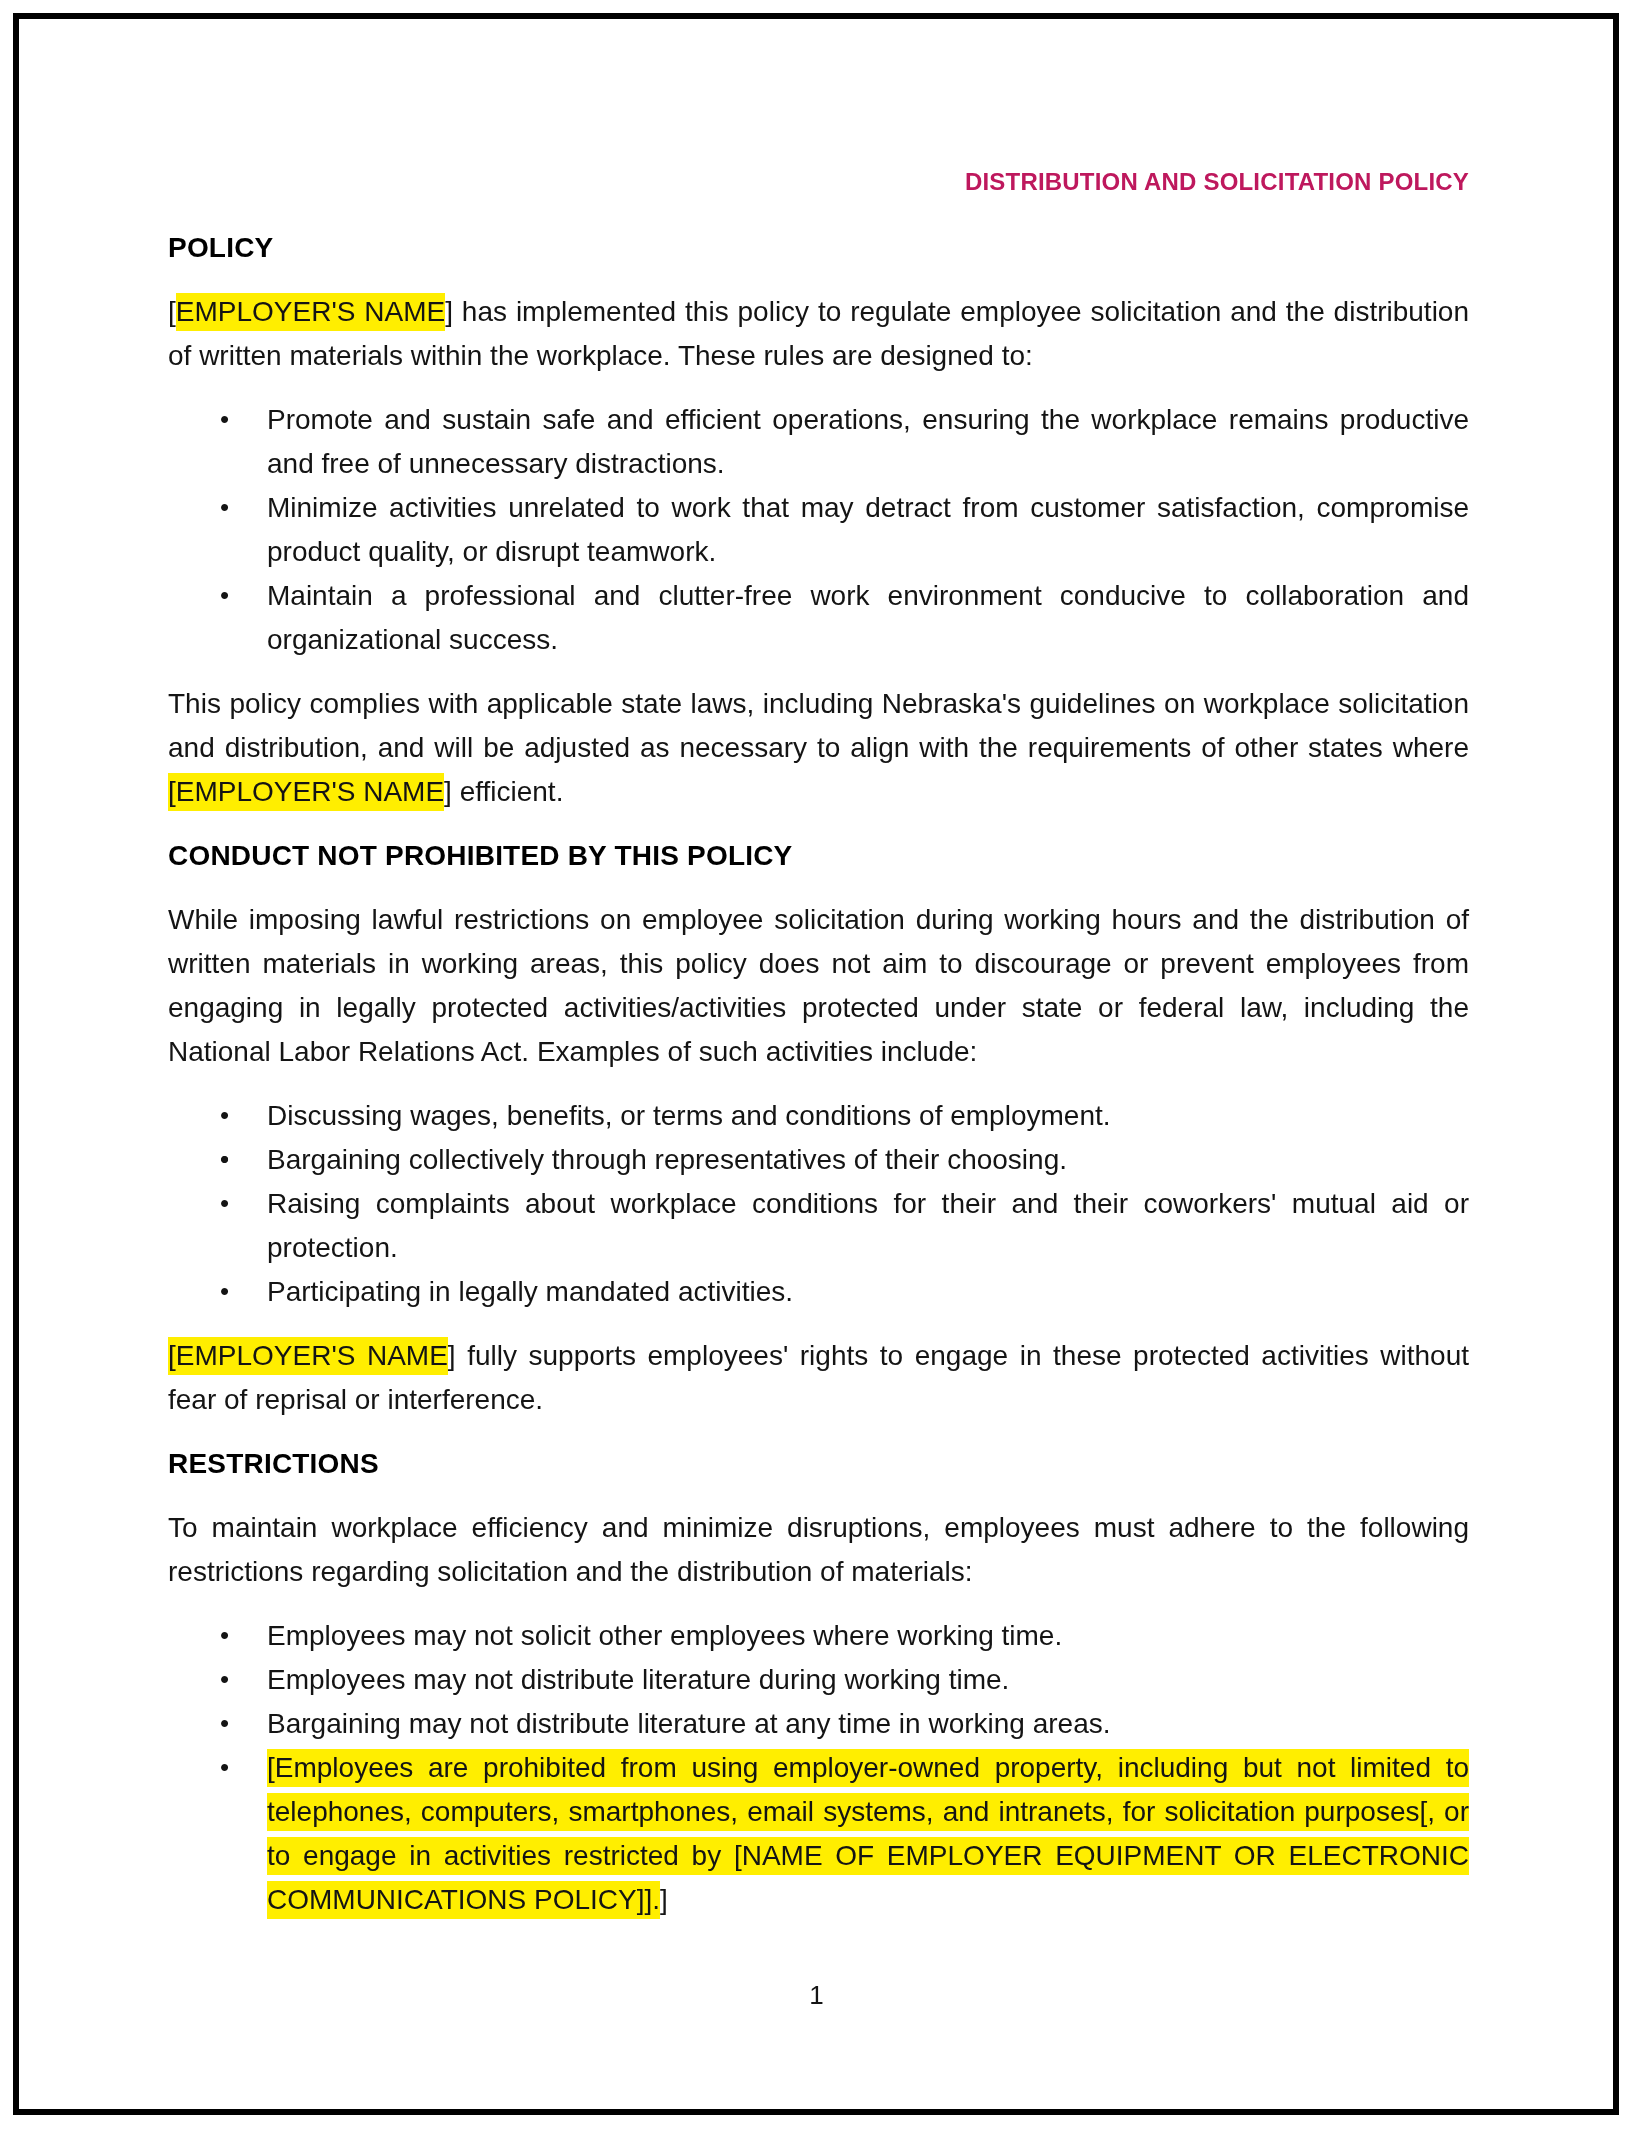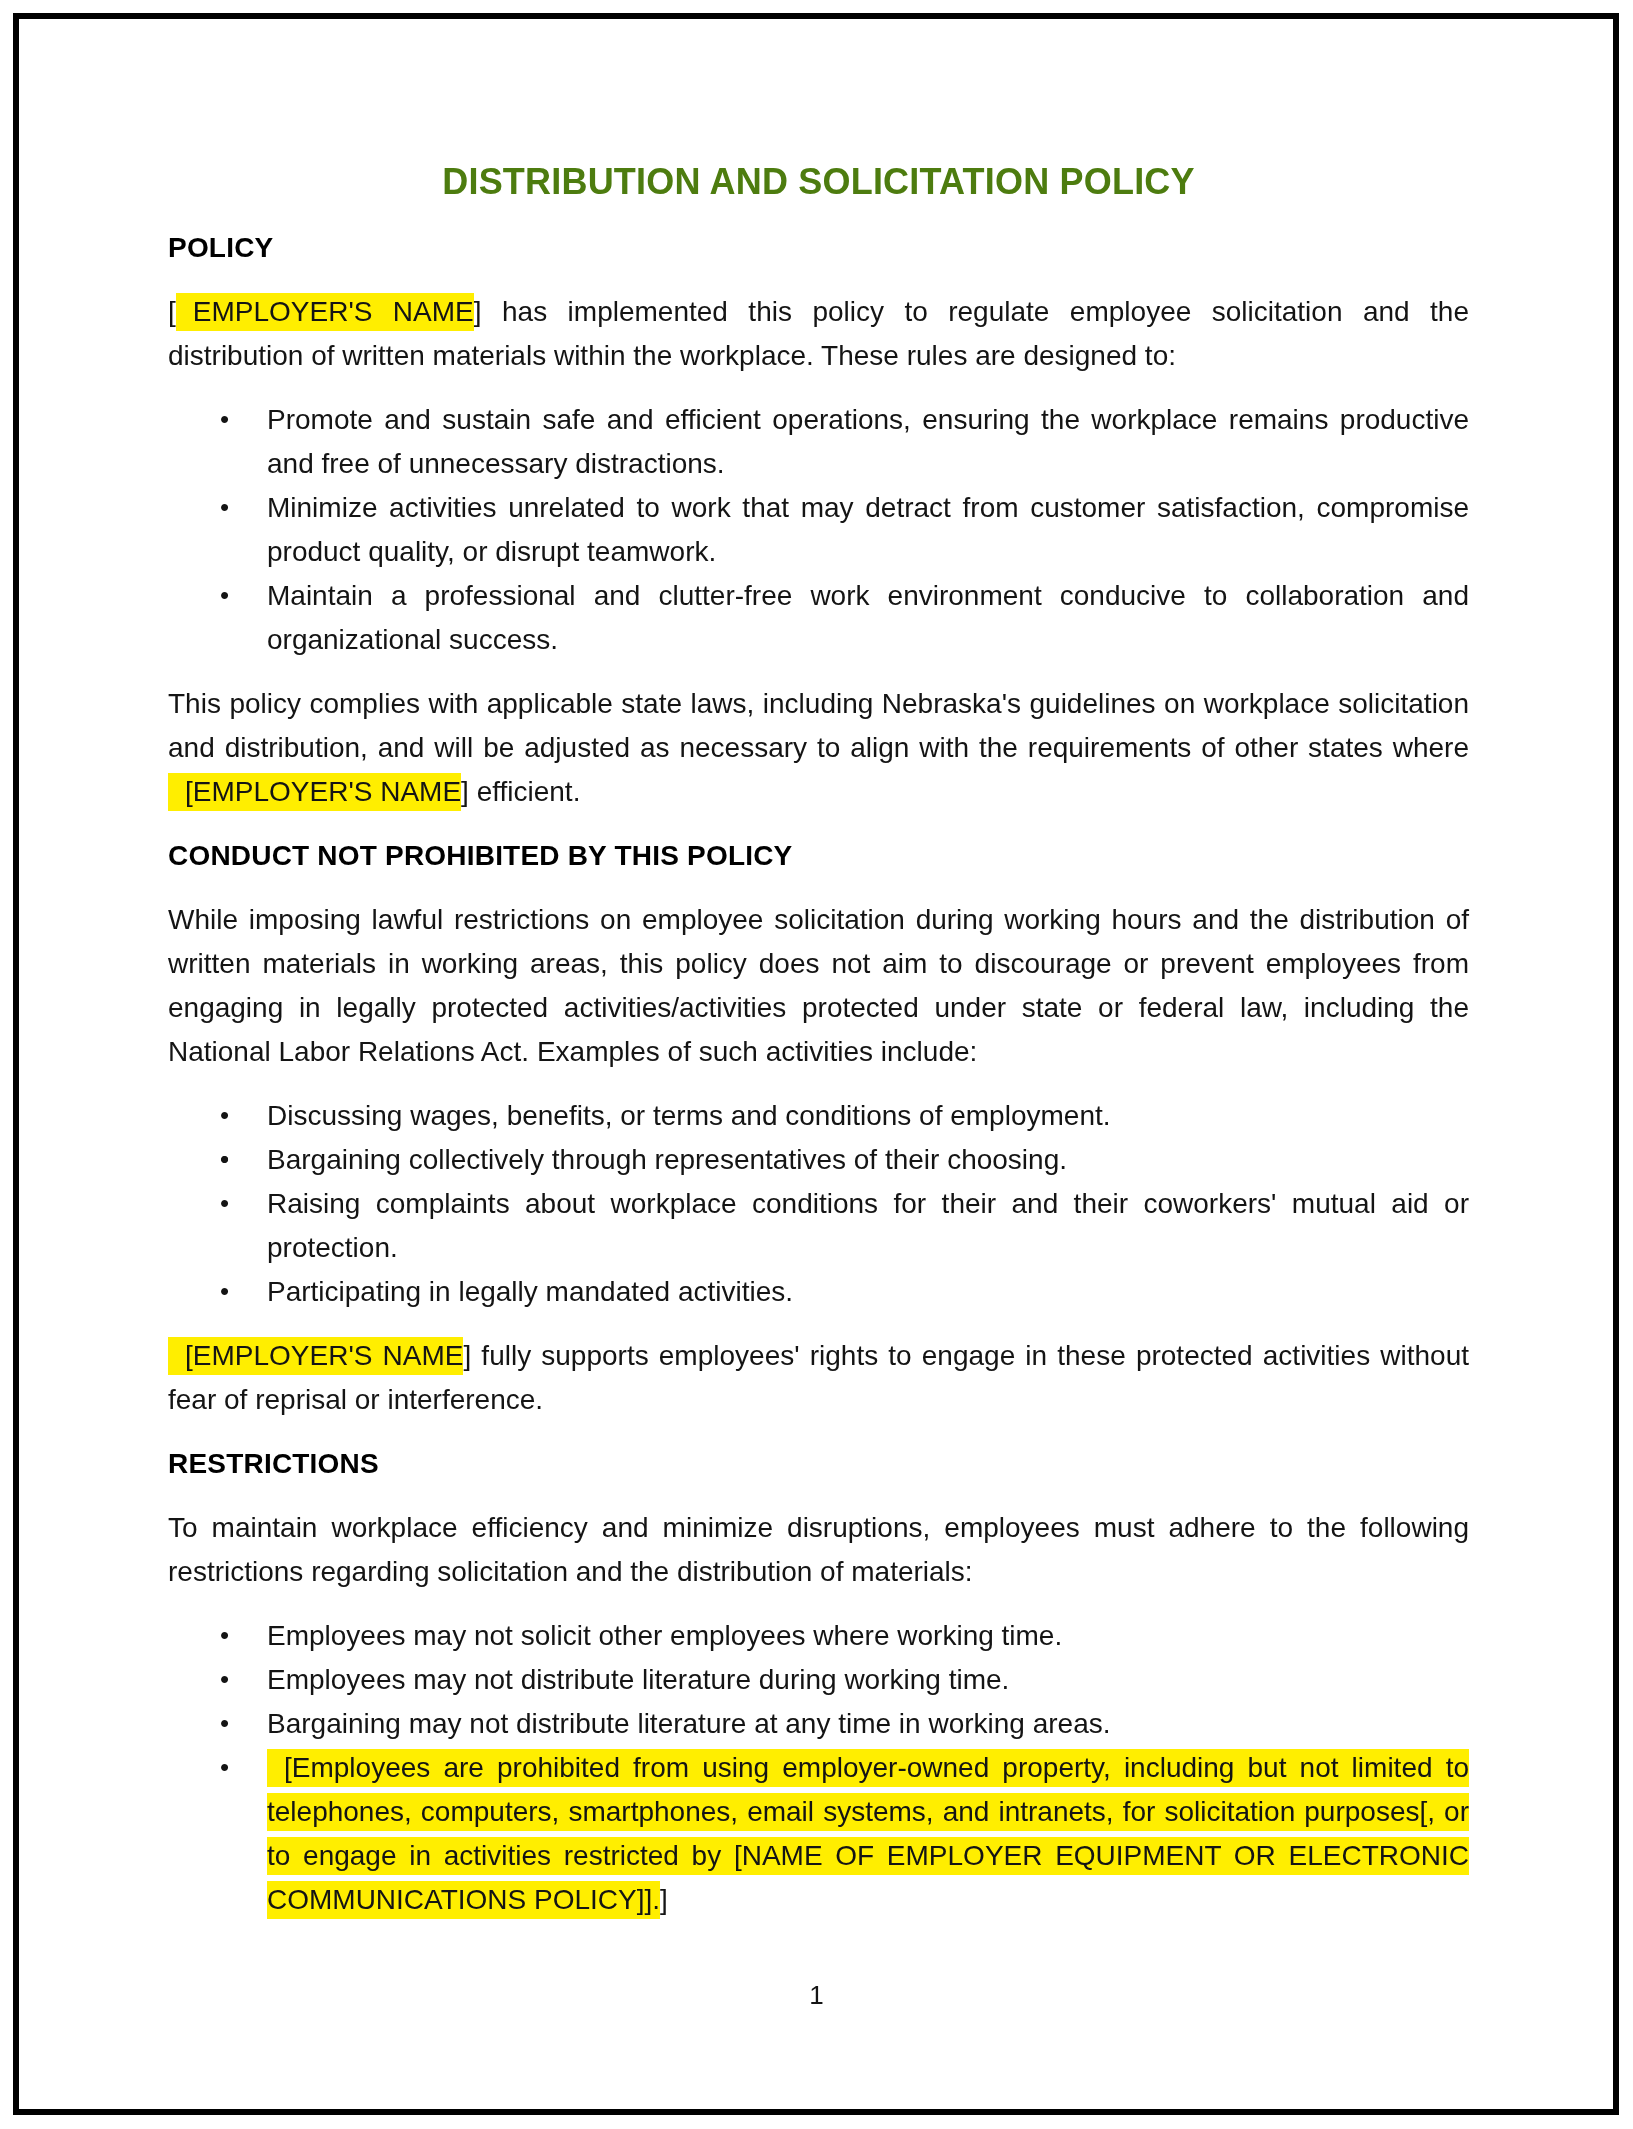--- a/index.html
+++ b/index.html
@@ -22,26 +22,26 @@
     box-sizing: border-box;
     pointer-events: none;
   }
   .content {
     position: absolute;
     left: 168px;
     top: 160px;
     width: 1301px;
   }
   .doc-title {
-    font-size: 36px;
+    font-size: 24px;
     font-weight: bold;
     line-height: 44px;
-    text-align: center;
+    text-align: right;
     margin: 0 0 22px 0;
-    color: #4d7c0f;
+    color: #be185d;
     letter-spacing: 0.2px;
   }
   .heading {
     font-size: 28px;
     font-weight: bold;
     line-height: 44px;
     margin: 20px 0;
     color: #000000;
     letter-spacing: 0.2px;
   }
@@ -65,21 +65,21 @@
     margin: 0;
   }
   ul.blist li .marker {
     position: absolute;
     left: 52px;
     top: -1px;
     font-size: 26px;
   }
   .hl {
     background: #ffee00;
-    padding: 3px 0 4px 17px;
+    padding: 3px 0 4px 0;
     margin-top: 17px;
   }
   .page-number {
     position: absolute;
     top: 1978px;
     left: 0;
     width: 100%;
     text-align: center;
     font-size: 26px;
     line-height: 34px;

